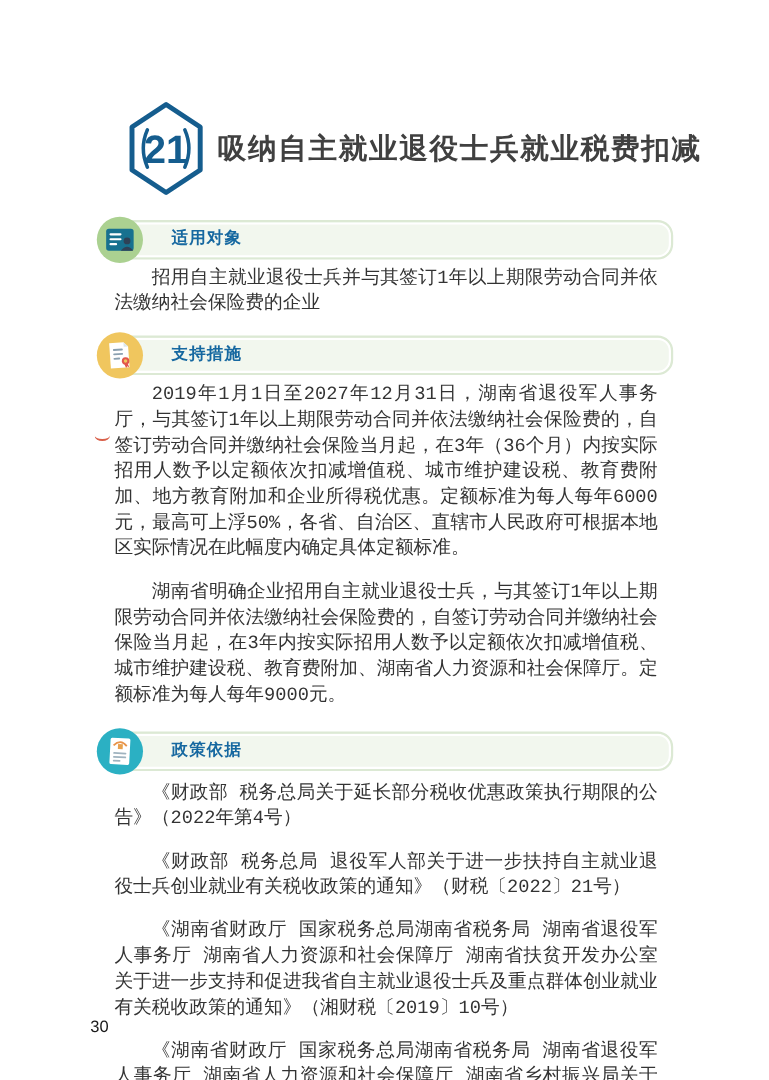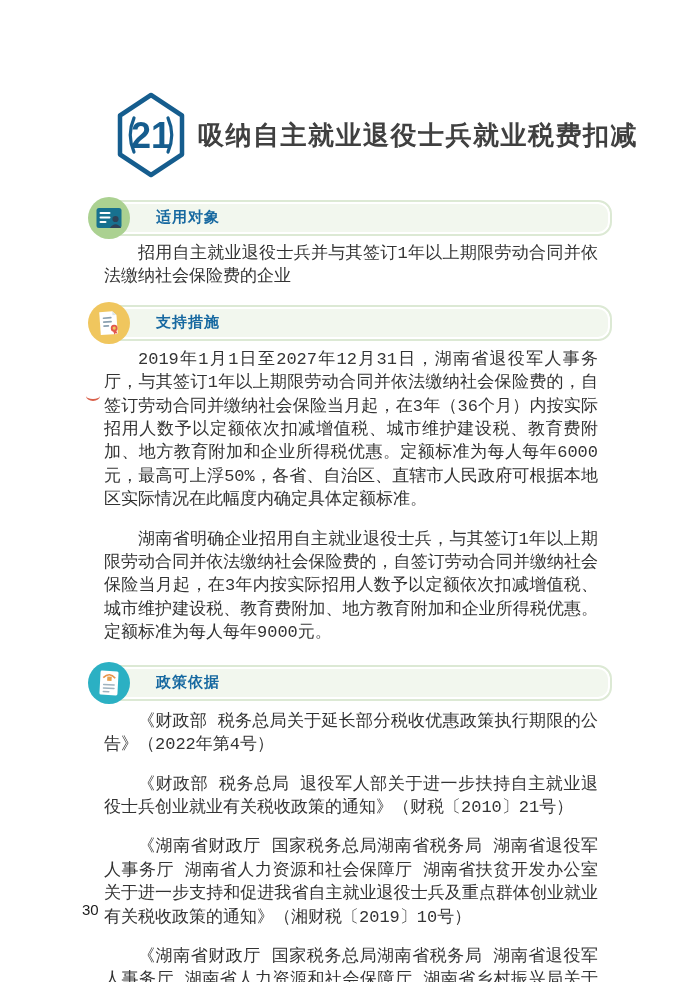--- a/index.html
+++ b/index.html
@@ -54,21 +54,21 @@
   .sec1-head { margin-top:22px; }
   .sec2-head { margin-top:5px; }
   .sec3-head { margin-top:20px; }
 
   
   .red-mark {
     position:absolute; left:86px; top:391px; width:14px; height:8px;
     border-bottom:2px solid #d9604a; border-radius:50%;
   }
   .page-number {
-    position:absolute; left:82px; bottom:64px;
+    position:absolute; left:82px; bottom:40px;
     font-size:15px; color:#1a1a1a;
   }
 </style>
 </head>
 <body>
 
 <div class="page">
   <div class="content">
 
     <div class="doc-header">
@@ -112,42 +112,42 @@
               <rect x="6" y="15" width="6" height="1.7" rx="0.8" fill="#8aa0b0"></rect>
               <path d="M 15 20 l 1.8 5 l 1.2 -1.6 l 1.8 1.2 l -1.6 -5 z" fill="#e2574c"></path>
               <circle cx="16.8" cy="18.5" r="3.4" fill="#e2574c"></circle>
               <circle cx="16.8" cy="18.5" r="1.6" fill="#f0c65e"></circle>
             </g>
           </svg>
         </span>
         <h2>支持措施</h2>
       </div>
       <p class="para mt7">2019年1月1日至2027年12月31日，湖南省退役军人事务厅，与其签订1年以上期限劳动合同并依法缴纳社会保险费的，自签订劳动合同并缴纳社会保险当月起，在3年（36个月）内按实际招用人数予以定额依次扣减增值税、城市维护建设税、教育费附加、地方教育附加和企业所得税优惠。定额标准为每人每年6000元，最高可上浮50%，各省、自治区、直辖市人民政府可根据本地区实际情况在此幅度内确定具体定额标准。</p>
-      <p class="para">湖南省明确企业招用自主就业退役士兵，与其签订1年以上期限劳动合同并依法缴纳社会保险费的，自签订劳动合同并缴纳社会保险当月起，在3年内按实际招用人数予以定额依次扣减增值税、城市维护建设税、教育费附加、地方教育附加和企业所得税优惠。定额标准为每人每年9000元。</p>
+      <p class="para">湖南省明确企业招用自主就业退役士兵，与其签订1年以上期限劳动合同并依法缴纳社会保险费的，自签订劳动合同并缴纳社会保险当月起，在3年内按实际招用人数予以定额依次扣减增值税、城市维护建设税、教育费附加、湖南省人力资源和社会保障厅。定额标准为每人每年9000元。</p>
     </section>
 
     <section>
       <div class="sec-head sec3-head">
         <div class="pill"></div>
         <span class="icon-circle teal">
           <svg width="22" height="26" viewBox="0 0 22 26">
             <g transform="rotate(3 11 13)">
               <rect x="2" y="1" width="18" height="24" rx="1.5" fill="#ffffff"></rect>
               <path d="M 5 8 q 6 -6.5 12 0" fill="none" stroke="#e8944a" stroke-width="1.6"></path>
               <rect x="9" y="6.5" width="4.4" height="4.4" fill="#e8a14e"></rect>
               <rect x="5" y="14" width="12" height="1.6" rx="0.8" fill="#9fb3bf"></rect>
               <rect x="5" y="17.5" width="12" height="1.6" rx="0.8" fill="#9fb3bf"></rect>
               <rect x="5" y="21" width="7" height="1.6" rx="0.8" fill="#9fb3bf"></rect>
             </g>
           </svg>
         </span>
         <h2>政策依据</h2>
       </div>
       <p class="para mt9">《财政部 税务总局关于延长部分税收优惠政策执行期限的公告》（2022年第4号）</p>
-      <p class="para">《财政部 税务总局 退役军人部关于进一步扶持自主就业退役士兵创业就业有关税收政策的通知》（财税〔2010〕21号）</p>
+      <p class="para">《财政部 税务总局 退役军人部关于进一步扶持自主就业退役士兵创业就业有关税收政策的通知》（财税〔2022〕21号）</p>
       <p class="para">《湖南省财政厅 国家税务总局湖南省税务局 湖南省退役军人事务厅 湖南省人力资源和社会保障厅 湖南省扶贫开发办公室关于进一步支持和促进我省自主就业退役士兵及重点群体创业就业有关税收政策的通知》（湘财税〔2019〕10号）</p>
       <p class="para">《湖南省财政厅 国家税务总局湖南省税务局 湖南省退役军人事务厅 湖南省人力资源和社会保障厅 湖南省乡村振兴局关于延长我省支持和促进自主就业退役士兵及重点群体创业就业有关税收政策执行期限的公告》（2022年第2号）</p>
     </section>
 
   </div>
 
   <span class="red-mark"></span>
   <span class="page-number">30</span>
 </div>
 

